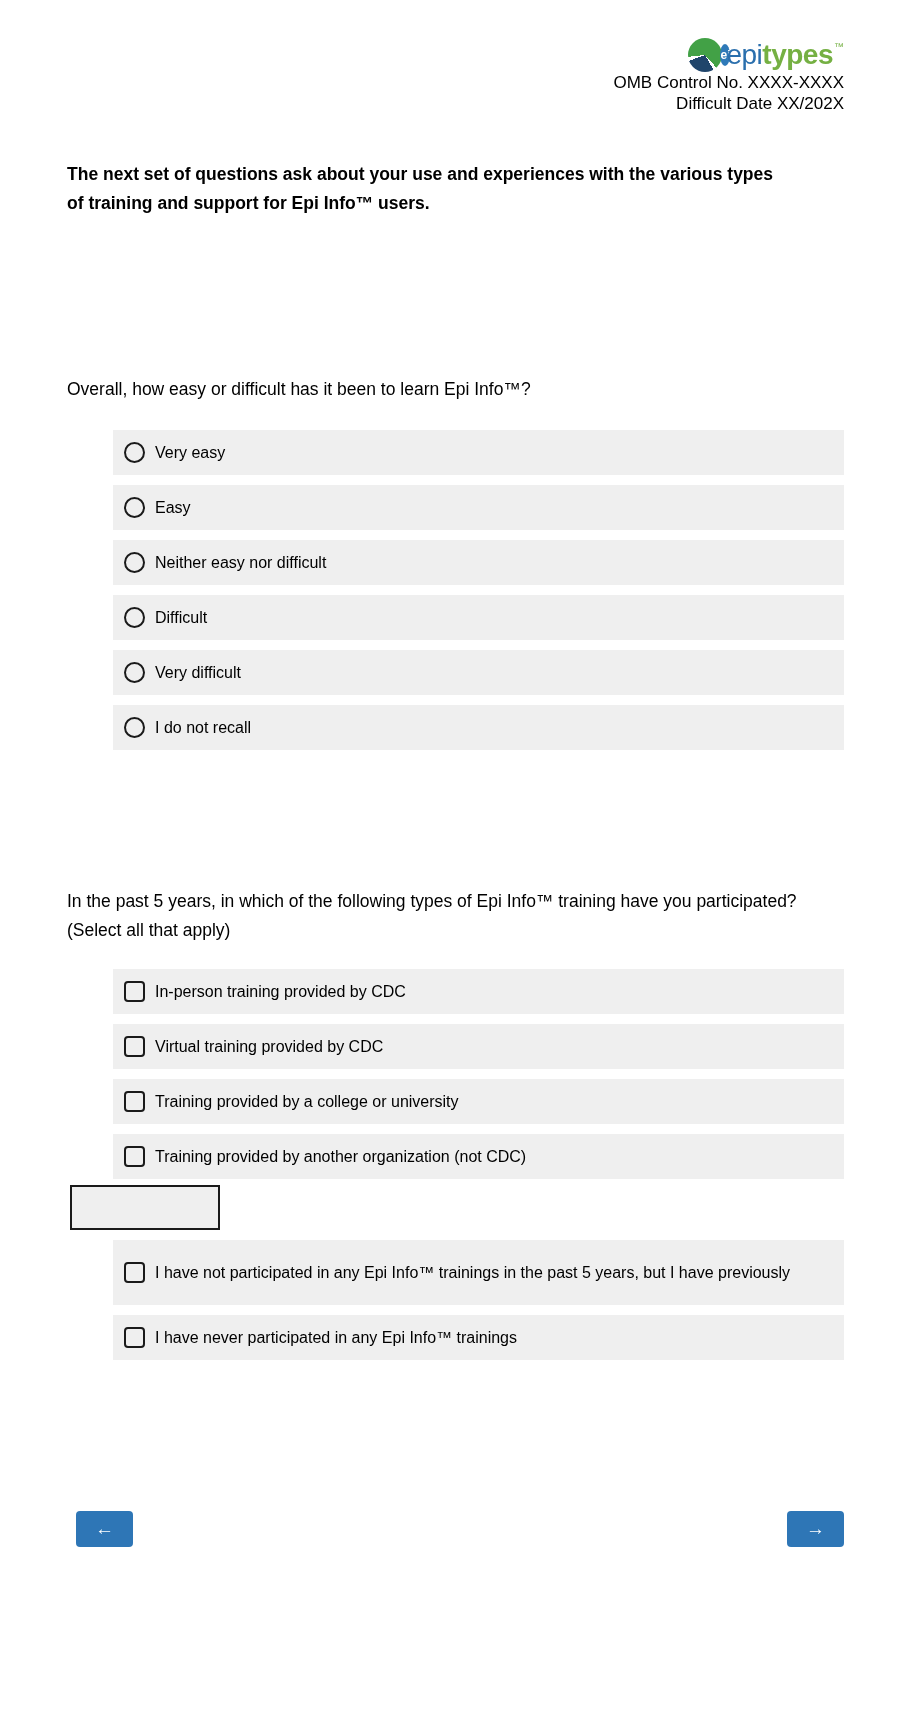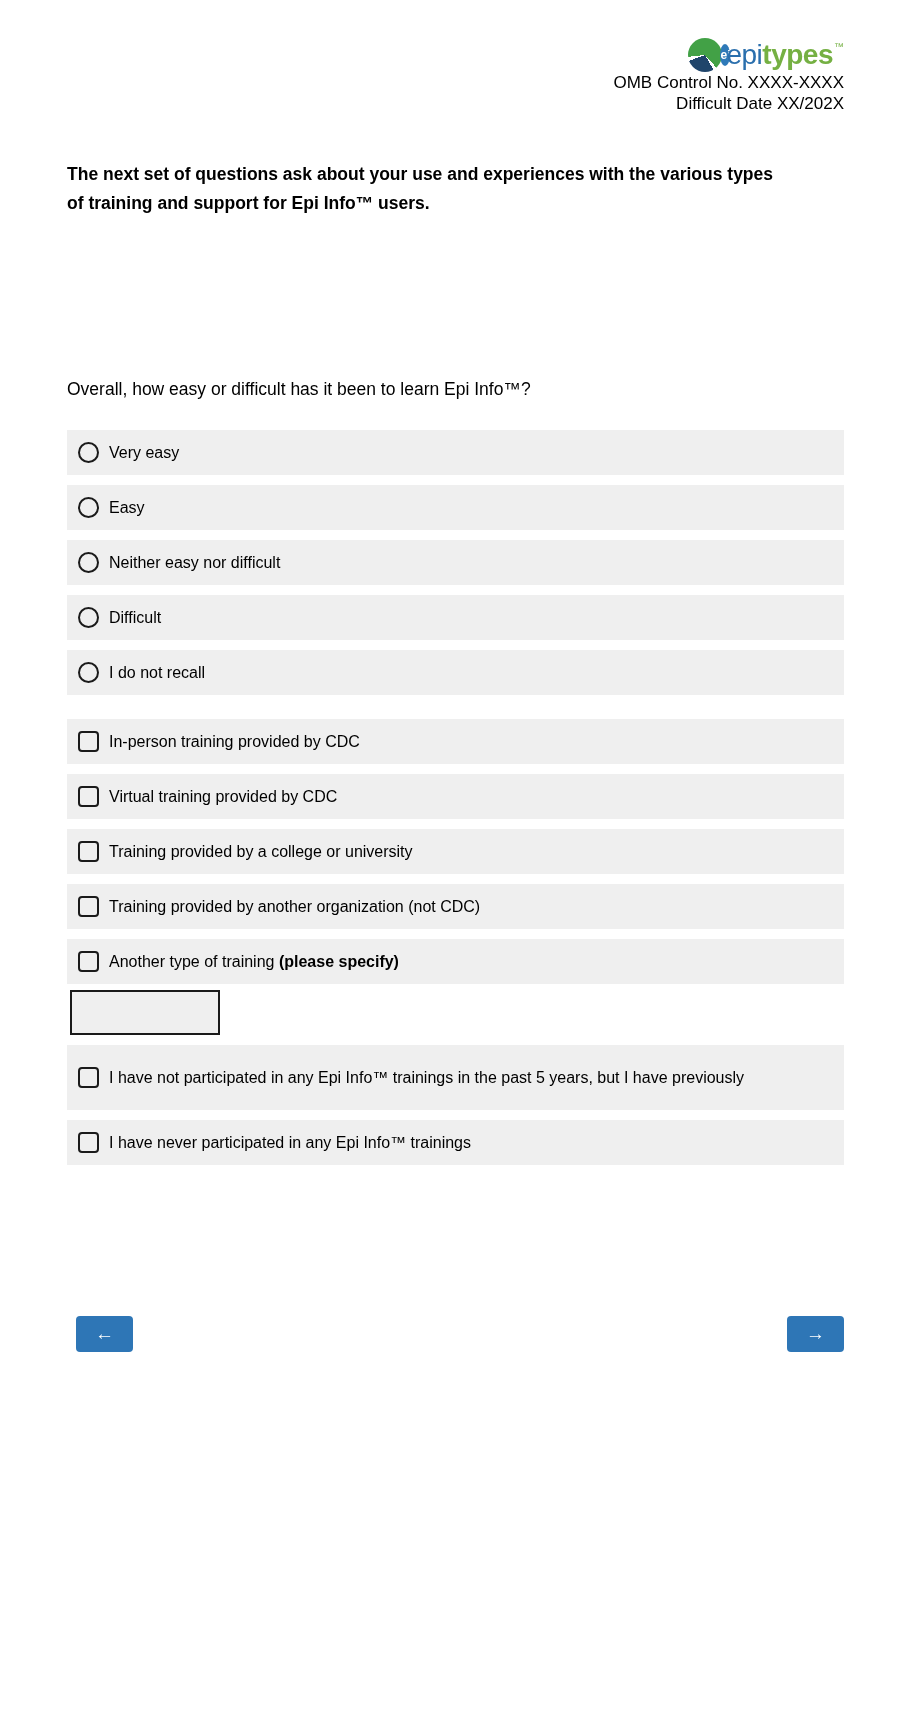--- a/index.html
+++ b/index.html
@@ -30,21 +30,21 @@
   .intro{margin-top:46px;font-weight:bold;font-size:17.5px;line-height:29px;max-width:720px;}
 
   .question{font-size:17.5px;line-height:29px;}
   .q1{margin-top:157px;}
   .q2{margin-top:137px;max-width:735px;}
 
   .opt-group{margin-top:26px;}
   .cb-group{margin-top:24px;}
   .opt-row{
     background:#efefef;min-height:45px;display:flex;align-items:center;
-    padding:3px 10px 3px 11px;box-sizing:border-box;margin-bottom:10px;
+    padding:3px 10px 3px 11px;box-sizing:border-box;margin-bottom:10px;margin-left:46px;
   }
   .opt-row:last-child{margin-bottom:0;}
   .opt-row.tall{min-height:65px;}
   .radio{
     width:17px;height:17px;flex:0 0 17px;border:2px solid #1a1a1a;border-radius:50%;
     margin-right:10px;background:transparent;
   }
   .checkbox{
     width:17px;height:17px;flex:0 0 17px;border:2px solid #1a1a1a;border-radius:4px;
     margin-right:10px;background:transparent;
@@ -103,45 +103,46 @@
         <div class="opt-row">
           <span class="radio"></span>
           <span class="opt-label">Neither easy nor difficult</span>
         </div>
         <div class="opt-row">
           <span class="radio"></span>
           <span class="opt-label">Difficult</span>
         </div>
         <div class="opt-row">
           <span class="radio"></span>
+          <span class="opt-label">Very difficult</span>
+        </div>
+        <div class="opt-row">
+          <span class="radio"></span>
           <span class="opt-label">I do not recall</span>
         </div>
       </div>
 
+    <div class="question q2">In the past 5 years, in which of the following types of Epi Info™ training have you participated? (Select all that apply)</div>
 
     <div class="opt-group cb-group">
         <div class="opt-row">
           <span class="checkbox"></span>
           <span class="opt-label">In-person training provided by CDC</span>
         </div>
         <div class="opt-row">
           <span class="checkbox"></span>
           <span class="opt-label">Virtual training provided by CDC</span>
         </div>
         <div class="opt-row">
           <span class="checkbox"></span>
           <span class="opt-label">Training provided by a college or university</span>
         </div>
         <div class="opt-row">
           <span class="checkbox"></span>
           <span class="opt-label">Training provided by another organization (not CDC)</span>
-        </div>
-        <div class="opt-row">
-          <span class="checkbox"></span>
-          <span class="opt-label">Another type of training <b>(please specify)</b></span>
         </div>
         <input class="other-input" type="text" style="">
         <div class="opt-row tall">
           <span class="checkbox"></span>
           <span class="opt-label">I have not participated in any Epi Info™ trainings in the past 5 years, but I have previously</span>
         </div>
         <div class="opt-row">
           <span class="checkbox"></span>
           <span class="opt-label">I have never participated in any Epi Info™ trainings</span>
         </div>

